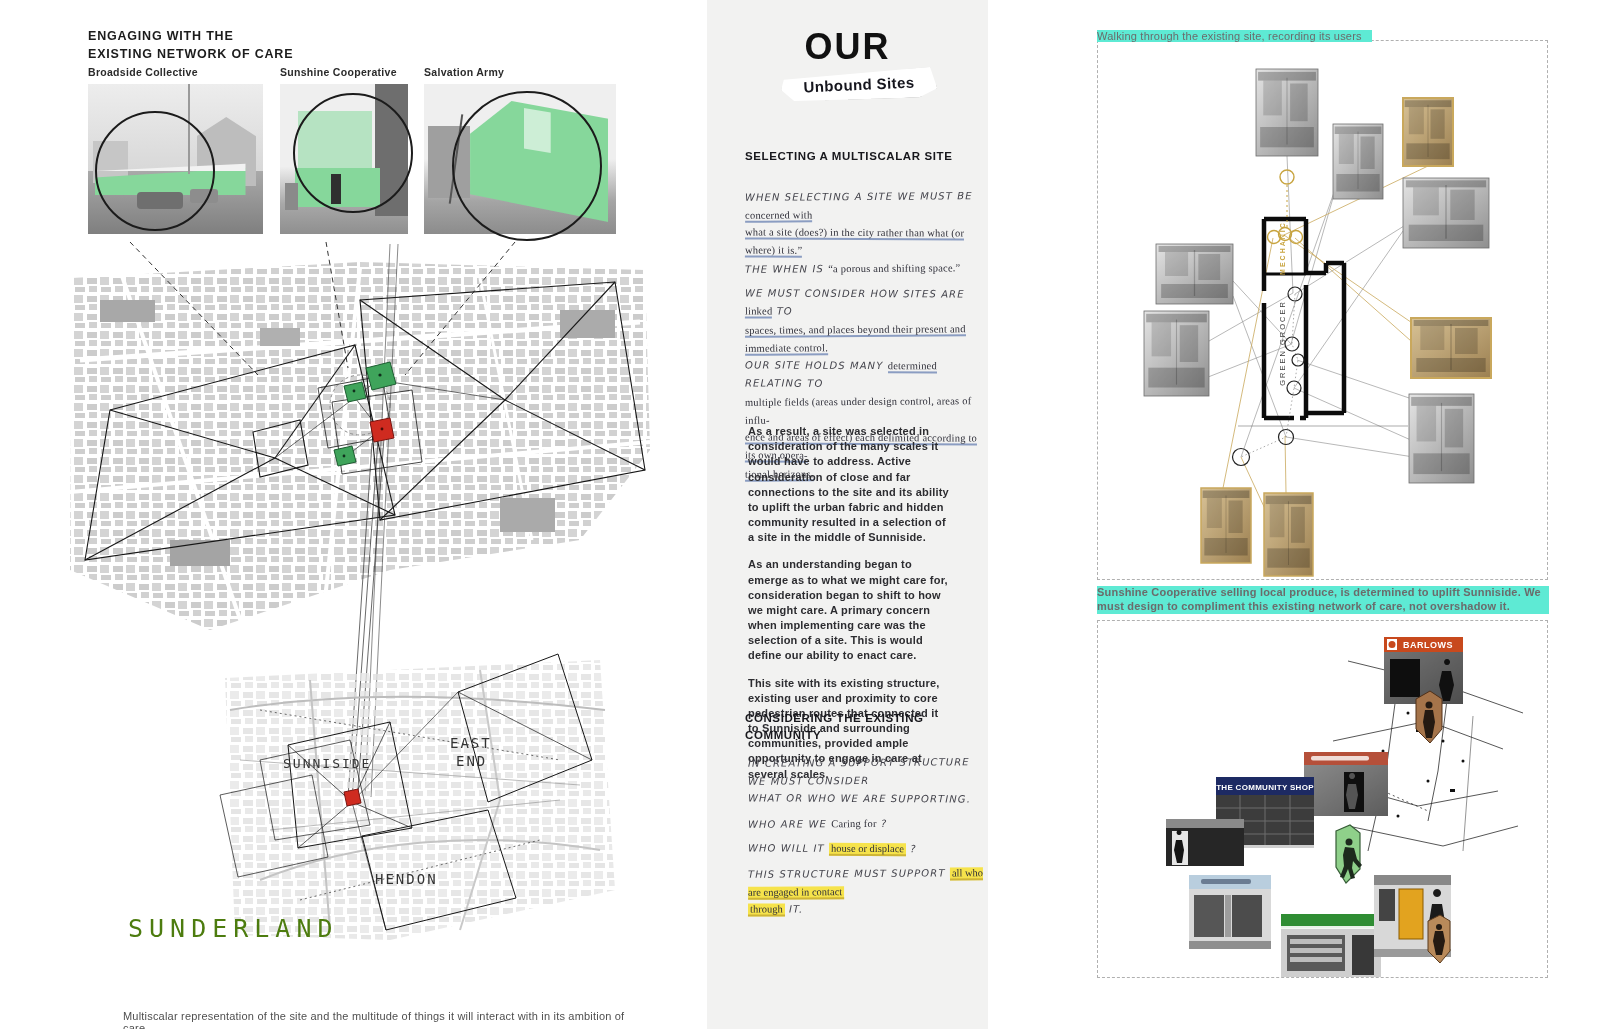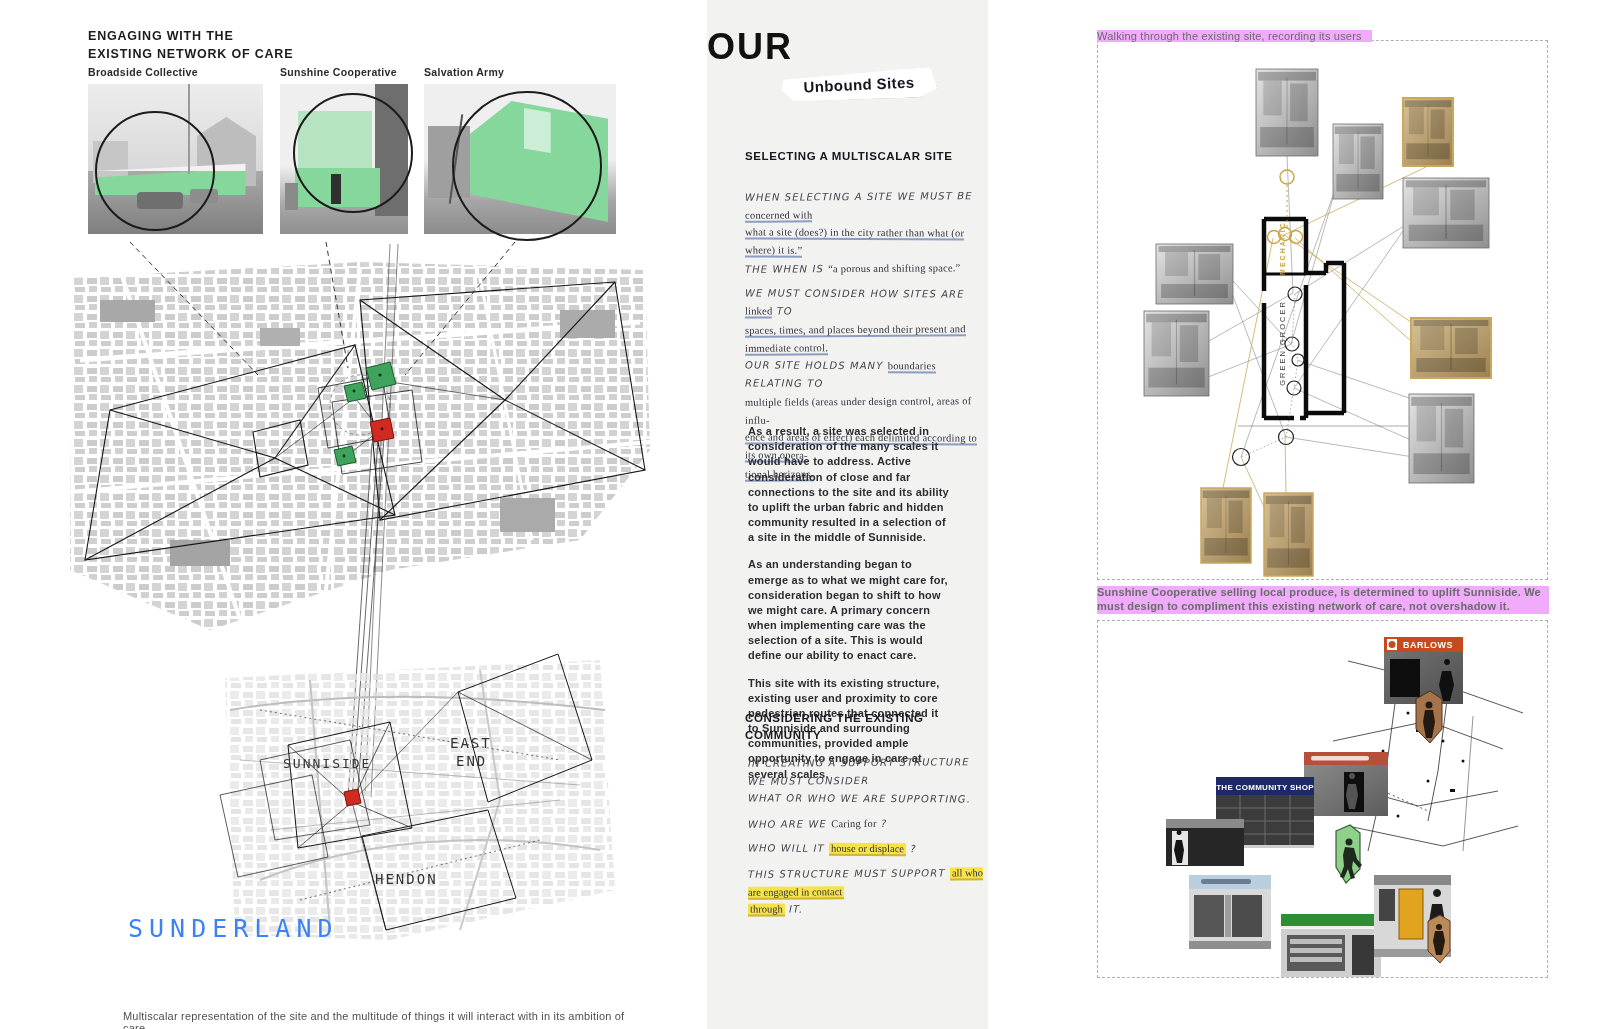--- a/index.html
+++ b/index.html
@@ -8,46 +8,46 @@
   .abs{position:absolute;}
 
   
   .lefttitle{left:88px;top:28px;font-size:12.5px;font-weight:800;letter-spacing:.8px;
              color:#1c1c1c;line-height:1.4;}
   .plabel{top:66px;font-size:10.5px;font-weight:800;color:#2a2a2a;letter-spacing:.3px;}
   .photo{top:84px;height:150px;overflow:hidden;background:#e9e9e9;}
   .photo>div{position:absolute;}
   .ring{border:2px solid #1b1b1b;border-radius:50%;}
   .sund{left:128px;top:914px;font-family:"DejaVu Sans Mono",monospace;font-size:25px;
-        letter-spacing:6px;color:#3b82f6;}
+        letter-spacing:6px;color:#4d7c0f;}
   .lcap{left:123px;top:1010px;width:520px;font-size:11px;color:#4f4f4f;letter-spacing:.2px;}
 
   
   .strip{left:707px;top:0;width:281px;height:1029px;background:#f2f2f1;}
-  .ourtitle{left:707px;top:26px;width:281px;font-size:36px;font-weight:800;
+  .ourtitle{left:707px;top:26px;width:281px;text-align:center;font-size:36px;font-weight:800;
             letter-spacing:2px;color:#111;}
   .scrap{left:781px;top:70px;width:140px;padding:6px 8px;background:#fff;transform:rotate(-2.5deg);
          box-shadow:2px 3px 6px rgba(0,0,0,.35);text-align:center;
          clip-path:polygon(2% 22%,96% 0,100% 72%,88% 100%,8% 94%,0 55%);}
   .scrap span{font-size:15px;font-weight:800;color:#15151d;letter-spacing:.4px;}
   .chead{font-size:11.5px;font-weight:800;letter-spacing:.6px;color:#17171c;line-height:1.45;}
   .hline{display:block;min-height:25px;}
   .hline:nth-child(odd){transform:rotate(-.4deg);}
   .hline:nth-child(even){transform:rotate(.3deg);}
   .hand{font-family:"DejaVu Sans",sans-serif;font-style:italic;font-size:10px;
         letter-spacing:1.1px;color:#44444c;font-weight:500;}
   .print{font-family:"Liberation Serif",serif;font-size:10.5px;color:#2e2e38;letter-spacing:.2px;}
   .u{border-bottom:2px solid rgba(104,128,178,.75);}
   .hl{background:#f6e34b;font-family:"Liberation Serif",serif;font-size:10.5px;color:#2e2e38;
       padding:0 2px;border-bottom:2px solid rgba(180,150,40,.6);}
   .tpara{margin:0 0 12px 0;font-size:11px;font-weight:700;color:#2c2c30;line-height:1.38;
          letter-spacing:.2px;}
 
   
-  .rcap{font-size:11px;color:#6b6b6b;letter-spacing:.2px;background:#f0abfc;z-index:3;}
+  .rcap{font-size:11px;color:#6b6b6b;letter-spacing:.2px;background:#5eead4;z-index:3;}
   .dashbox{border:1px dashed #b0b0b0;text-decoration:underline;}
 </style>
 </head>
 <body>
 
 <div class="page">
 
   <div class="abs lefttitle">
     <div>ENGAGING WITH THE</div>
     <div>EXISTING NETWORK OF CARE</div>
@@ -210,21 +210,21 @@
   </div>
 
   <div class="abs chead" style="left:745px;top:148px;width:215px;">SELECTING A MULTISCALAR SITE</div>
 
   <div class="abs" style="left:745px;top:186px;width:232px;">
       <div class="hline"><span class="hand">WHEN SELECTING A SITE WE MUST BE </span><span class="print u">concerned with</span></div>
       <div class="hline"><span class="print u">what a site (does?) in the city rather than what (or where) it is.”</span></div>
       <div class="hline"><span class="hand">THE WHEN IS </span><span class="print">“a porous and shifting space.”</span></div>
       <div class="hline"><span class="hand">WE MUST CONSIDER HOW SITES ARE </span><span class="print u">linked</span><span class="hand"> TO</span></div>
       <div class="hline"><span class="print u">spaces, times, and places beyond their present and immediate control.</span></div>
-      <div class="hline"><span class="hand">OUR SITE HOLDS MANY </span><span class="print u">boundaries</span><span class="hand"> RELATING TO</span></div>
+      <div class="hline"><span class="hand">OUR SITE HOLDS MANY </span><span class="print u">determined</span><span class="hand"> RELATING TO</span></div>
       <div class="hline"><span class="print">multiple fields (areas under design control, areas of influ-</span></div>
       <div class="hline"><span class="print u">ence and areas of effect) each delimited according to its own opera-</span></div>
       <div class="hline"><span class="print u">tional horizons.</span></div>
     </div>
 
   <div class="abs" style="left:748px;top:424px;width:204px;">
       <p class="tpara">As a result, a site was selected in consideration of the many scales it would have to address. Active consideration of close and far connections to the site and its ability to uplift the urban fabric and hidden community resulted in a selection of a site in the middle of Sunniside.</p>
       <p class="tpara">As an understanding began to emerge as to what we might care for, consideration began to shift to how we might care. A primary concern when implementing care was the selection of a site. This is would define our ability to enact care.</p>
       <p class="tpara">This site with its existing structure, existing user and proximity to core pedestrian routes that connected it to Sunniside and surrounding communities, provided ample opportunity to engage in care at several scales.</p>
     </div>

